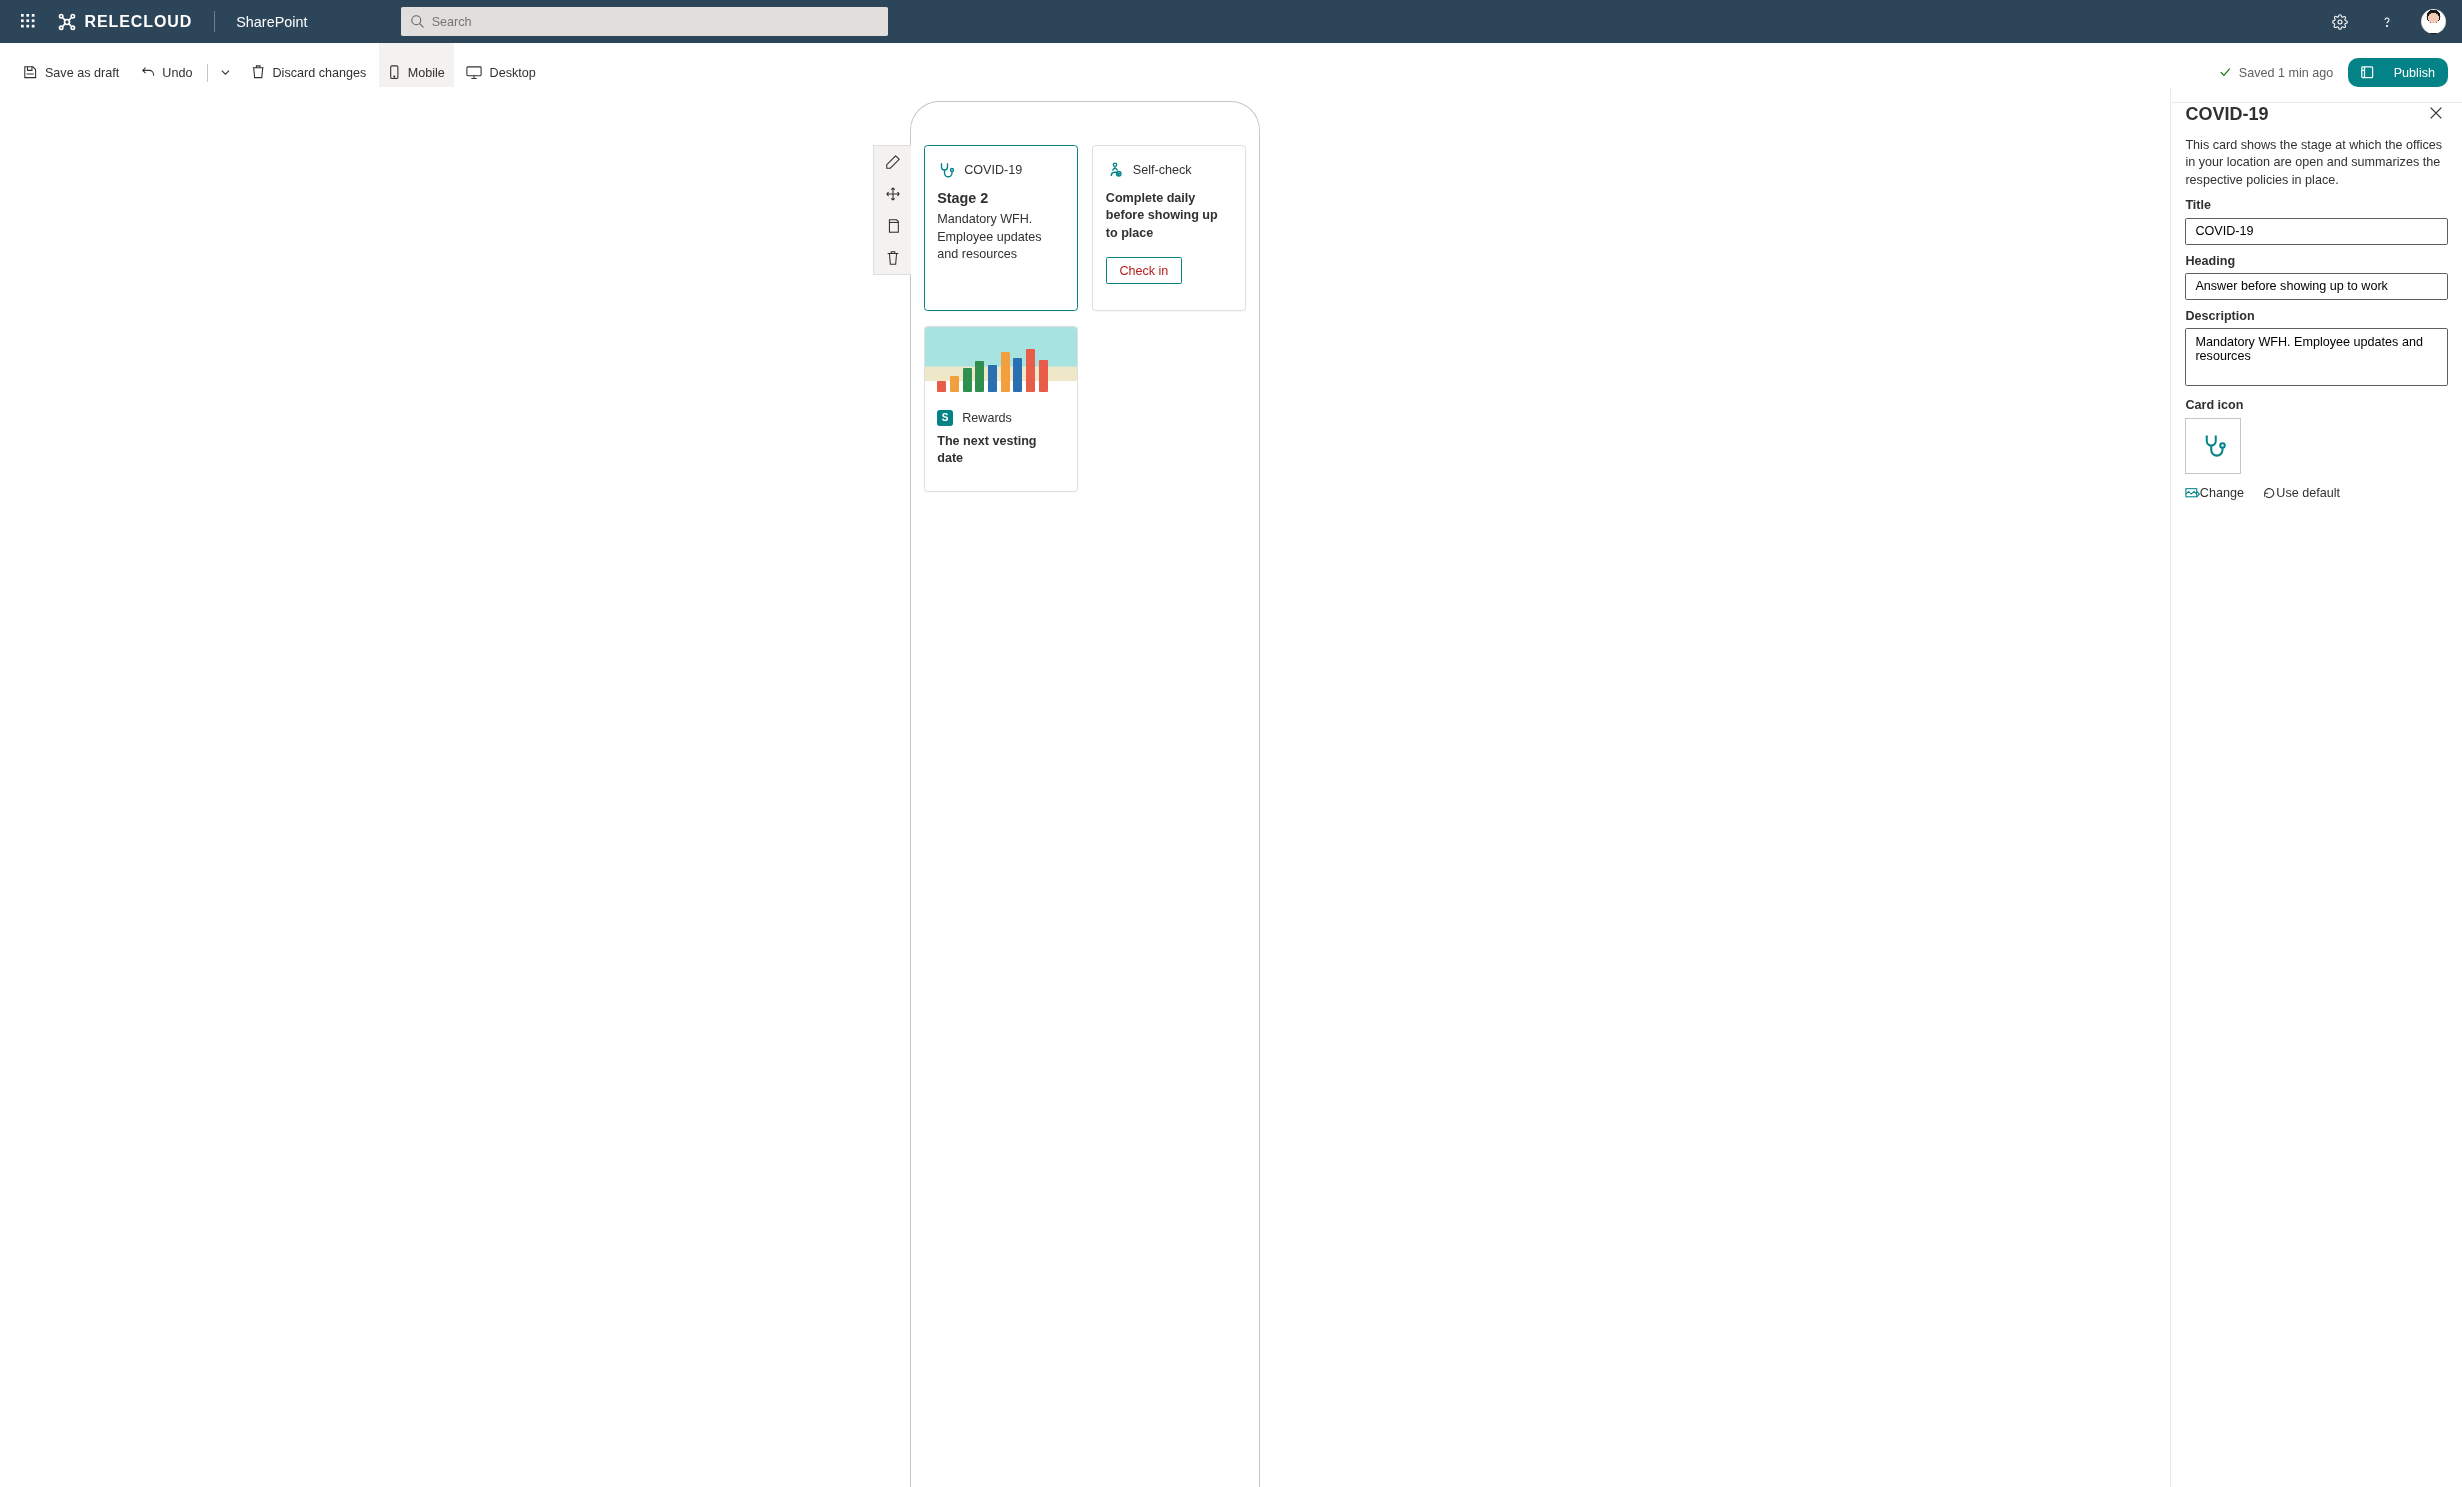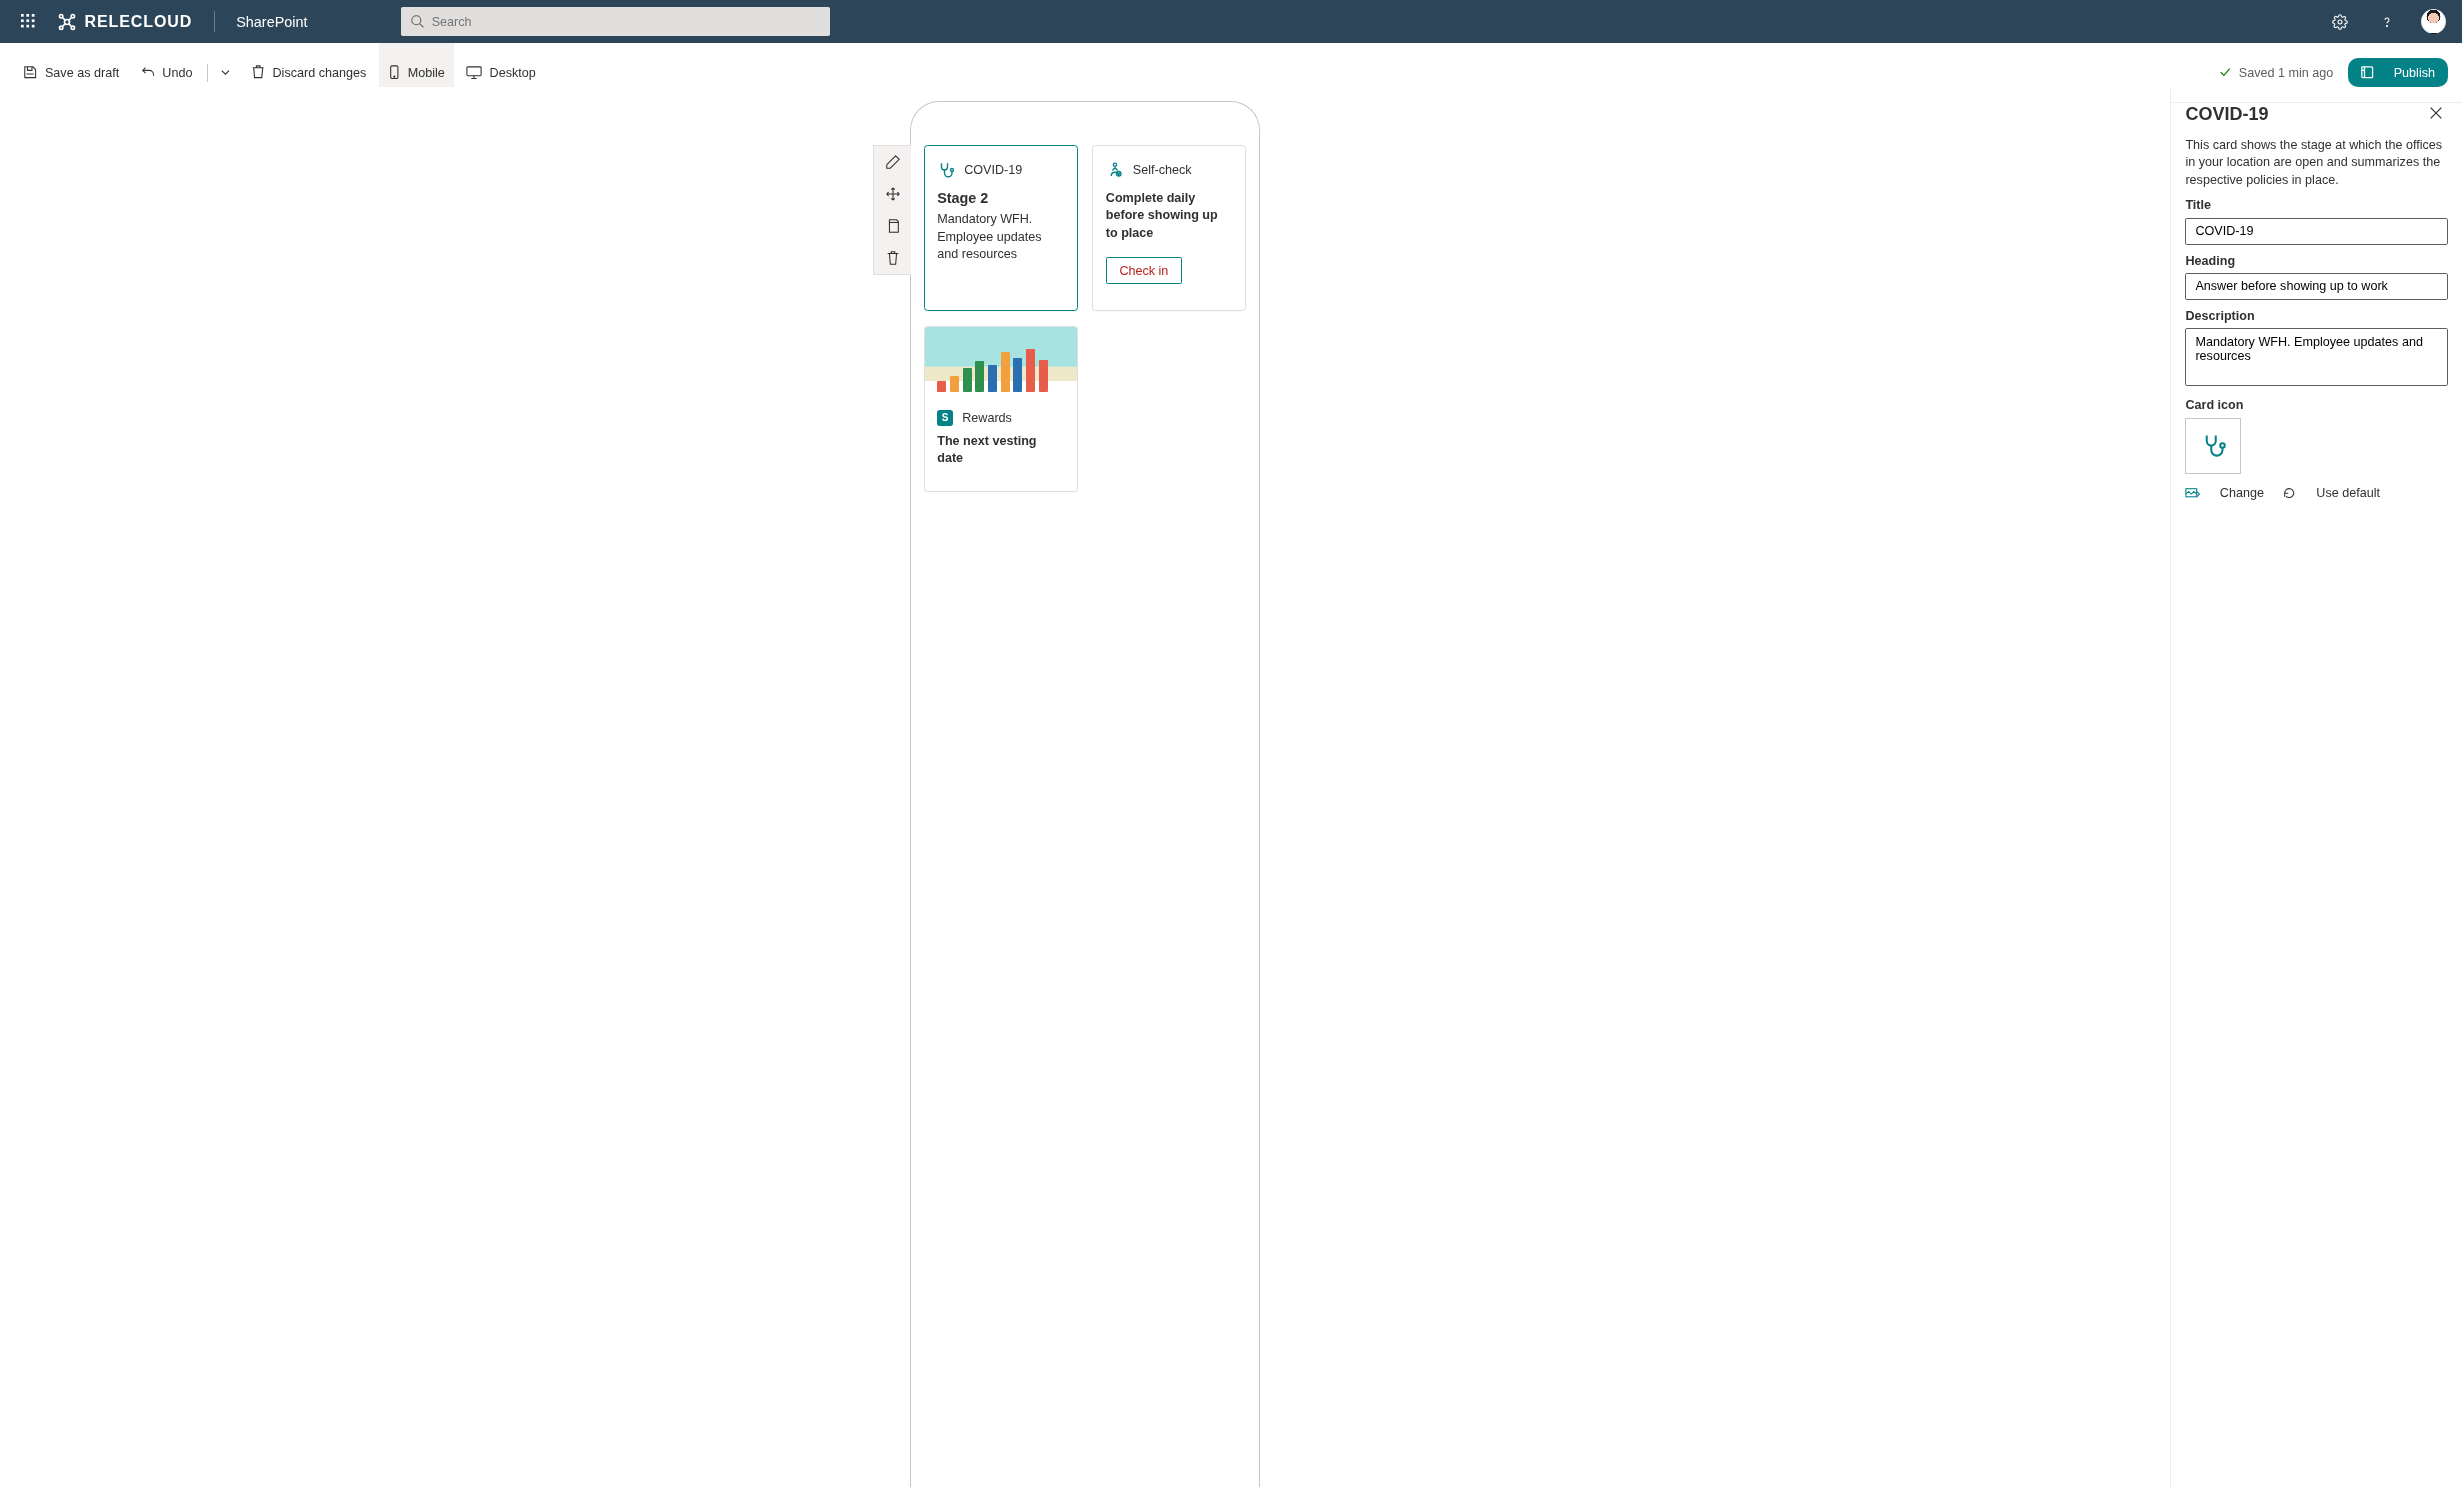--- a/index.html
+++ b/index.html
@@ -25,21 +25,21 @@
     display: flex; align-items: center; gap: 7.2px;
     font-weight: 600; letter-spacing: 0.9px; font-size: 16px;
     padding-right: 14.4px;
     text-align: right;
   }
   .brand-logo { display:flex; align-items:center; }
   .divider-v { width:0.9px; height:21.6px; background: rgba(255,255,255,0.3); }
   .product { font-size: 14.4px; font-weight: 400; padding: 0 14.4px; }
   .search-wrap { flex: 0 0 auto; margin-left: 72px; }
   .search {
-    width: 429px; height: 29px;
+    width: 487px; height: 29px;
     background: #e1dfdd;
     border-radius: 1.8px;
     display: flex; align-items: center;
     padding: 0 9px; gap: 7.2px;
     color: #605e5c;
   }
   .search input {
     background: transparent; border: none; outline: none;
     font-size: 12.6px; color: #323130; flex: 1;
   }
@@ -209,21 +209,21 @@
   .icon-tile {
     width: 56px; height: 56px;
     border: 0.9px solid #c8c6c4;
     display:flex; align-items:center; justify-content:center;
     margin-top: 5.4px;
   }
   .icon-row {
     display:flex; gap: 18px; align-items:center;
     margin-top: 12.6px; font-size: 12.6px;
   }
-  .icon-link { display:flex; align-items:center; gap:20px; cursor:pointer; }
+  .icon-link { display:flex; align-items:center; gap:0; cursor:pointer; }
 </style>
 </head>
 <body>
 
 <div class="suite-header">
   <div class="waffle">
     <svg width="14.4" height="14.4" viewBox="0 0 16 16">
         <g fill="#fff">
           <rect x="0" y="0" width="3" height="3"></rect>
           <rect x="6" y="0" width="3" height="3"></rect>

